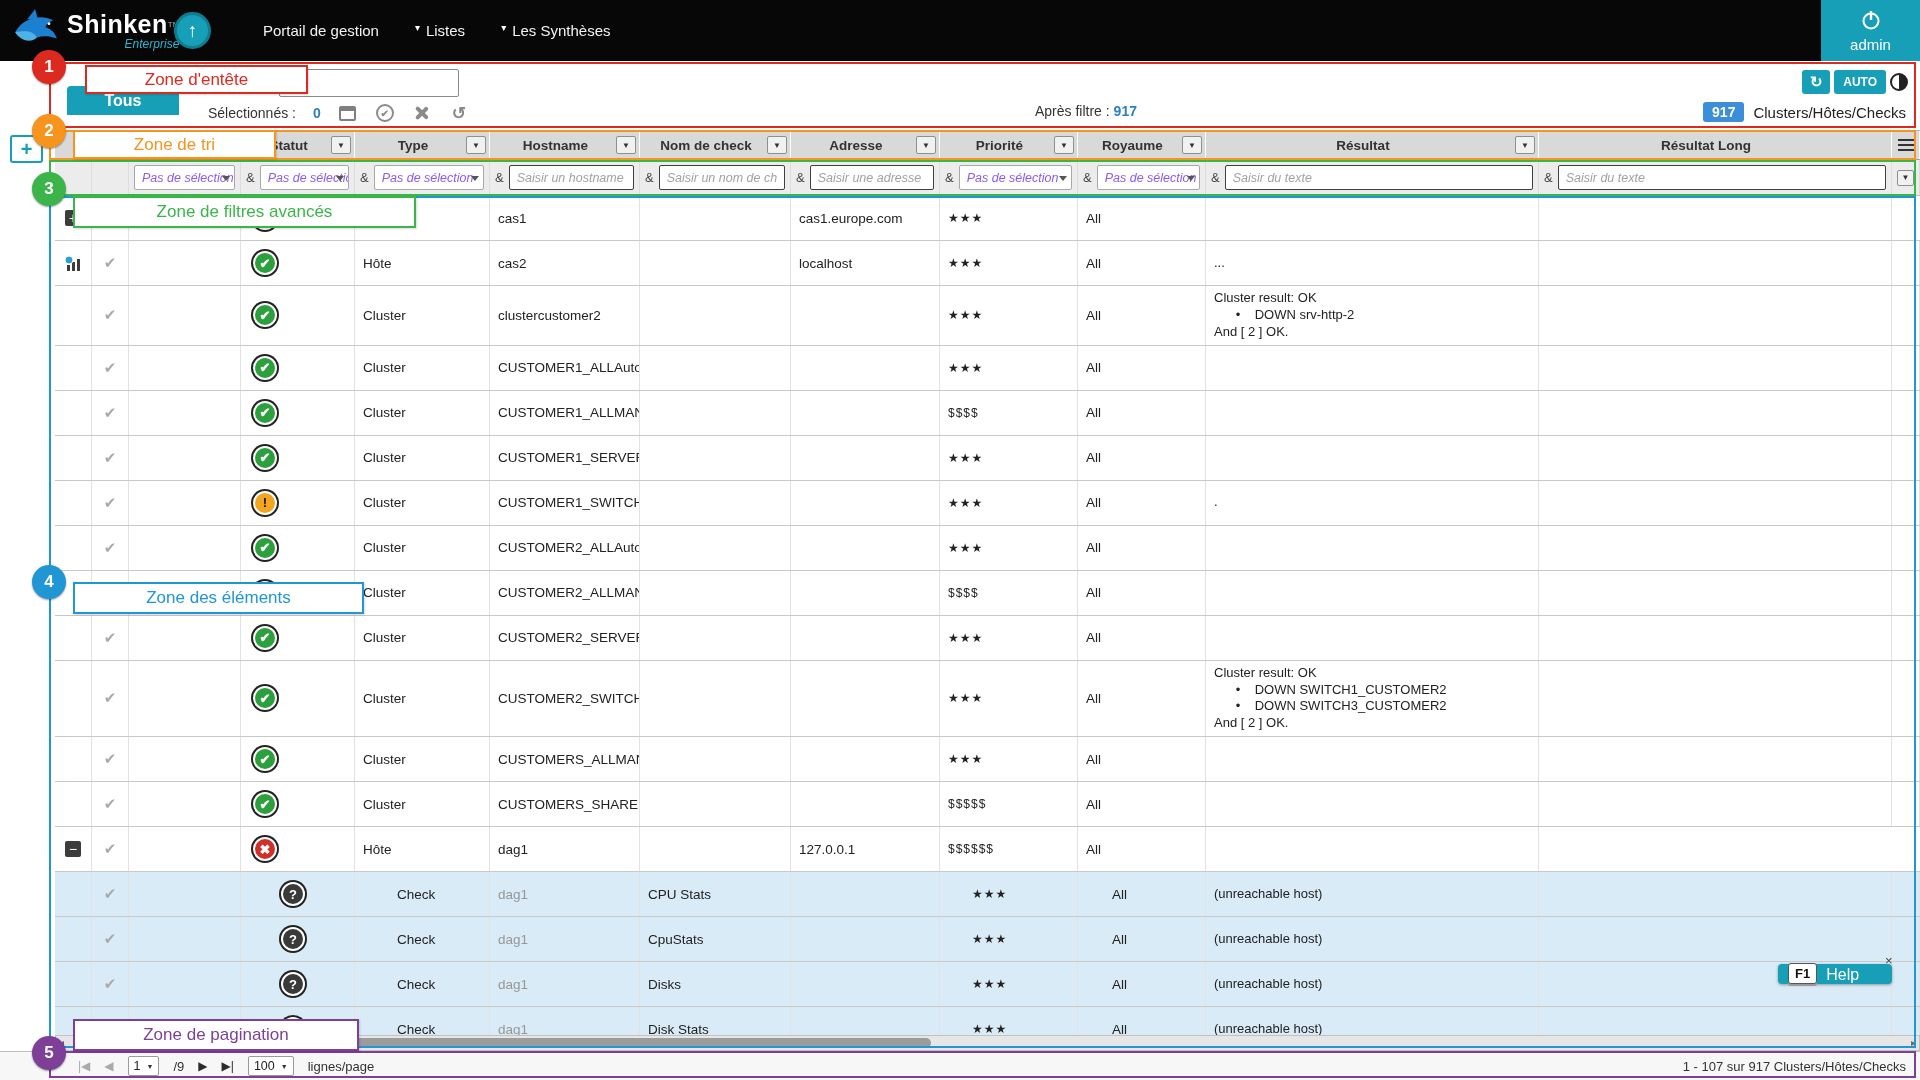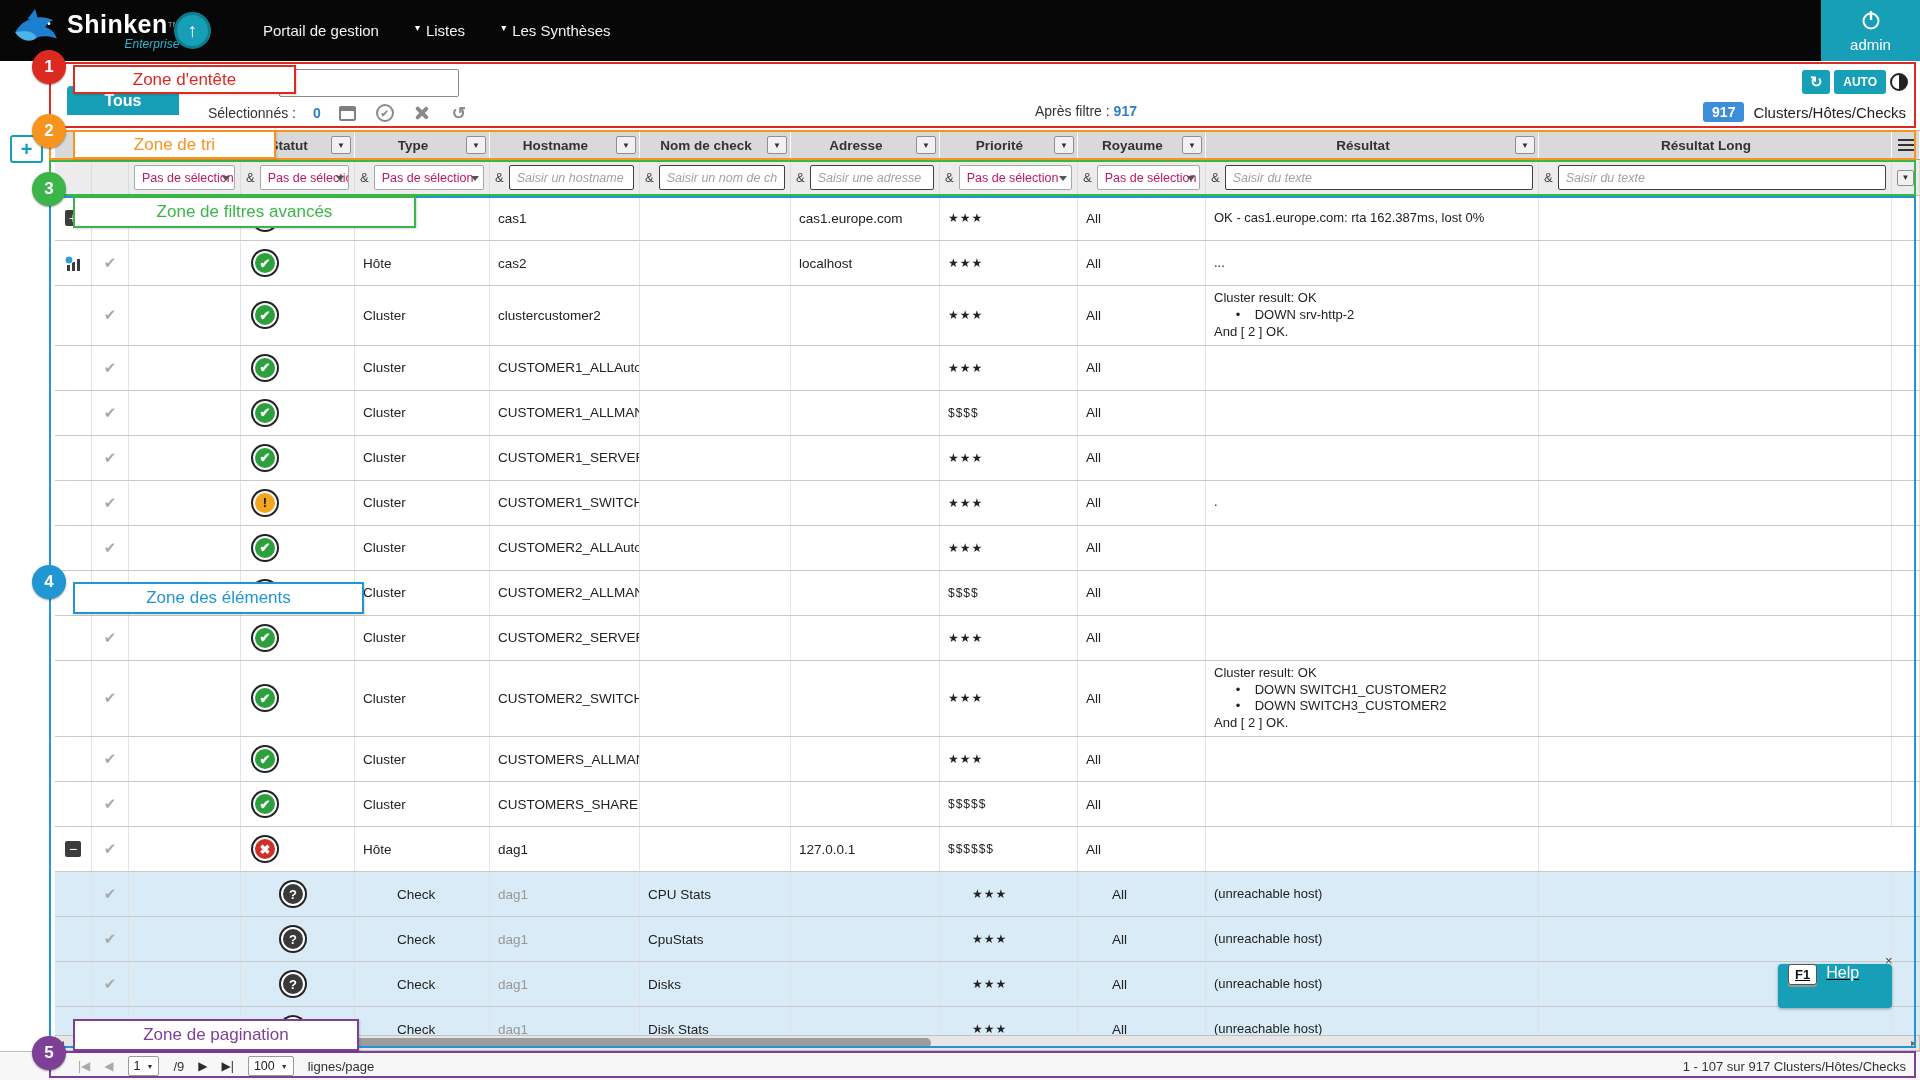--- a/index.html
+++ b/index.html
@@ -50,21 +50,21 @@
   .tgrid{display:grid;grid-template-columns:37px 37px 112px 114px 135px 150px 151px 149px 138px 128px 333px 353px 28px;}
   .thead{height:30px;background:#d9d9d9;border-top:1px solid #b3b3b3;border-bottom:1px solid #9f9f9f;}
   .hcell{position:relative;display:flex;align-items:center;justify-content:center;font-size:13.5px;font-weight:bold;color:#333;border-right:1px solid #fff;padding:0 22px 0 4px;white-space:nowrap;overflow:hidden;}
   .hcell.hc-empty{padding:0;}
   .hcaret{position:absolute;right:3px;top:5px;width:20px;height:18px;background:#f1f1f1;border:1px solid #8f8f8f;border-radius:2px;display:flex;align-items:center;justify-content:center;font-size:8px;color:#333;}
   .hamb{width:16px;height:12px;border-top:2px solid #333;border-bottom:2px solid #333;position:relative;}
   .hamb::after{content:"";position:absolute;left:0;top:3px;width:16px;height:2px;background:#333;}
   .tfilter{height:36px;background:#ececec;border-bottom:1px solid #bbb;}
   .fcell{display:flex;align-items:center;padding:0 5px;gap:5px;min-width:0;border-right:1px solid #ddd;}
   .amp{color:#444;font-size:13px;flex:0 0 auto;}
-  .fselect{flex:1;min-width:0;height:25px;background:#fff;border:1px solid #a8a8a8;border-radius:2px;display:flex;align-items:center;padding:0 15px 0 7px;font-size:12.5px;color:#be185d;white-space:nowrap;overflow:hidden;position:relative;}
+  .fselect{flex:1;min-width:0;height:25px;background:#fff;border:1px solid #a8a8a8;border-radius:2px;display:flex;align-items:center;padding:0 15px 0 7px;font-size:12.5px;color:#8b5cf6;white-space:nowrap;overflow:hidden;position:relative;font-style:italic;}
   .fselect::after{content:"";position:absolute;right:4px;top:10px;border:4px solid transparent;border-top:5px solid #555;}
   .finput{flex:1;min-width:0;height:25px;background:#fff;border:1px solid #404040;border-radius:2px;padding:0 7px;font-size:12.5px;color:#333;font-family:inherit;}
   .finput::placeholder{font-style:italic;color:#a2a2a2;}
   .fmini{width:18px;height:16px;background:#f1f1f1;border:1px solid #8f8f8f;border-radius:2px;display:flex;align-items:center;justify-content:center;font-size:8px;color:#333;margin:0 auto;}
   .tbody{height:839px;overflow:hidden;background:#fff;}
   .trow{min-height:45px;border-bottom:1px solid #c9c9c9;background:#fff;}
   .trow.child{background:#d9ebf7;}
   .cell{display:flex;align-items:center;padding:4px 8px;font-size:13.5px;color:#222;border-right:1px solid #e2e2e2;min-width:0;overflow:hidden;}
   .c-exp{justify-content:center;padding:4px 2px;}
   .c-sel{justify-content:center;}
@@ -93,34 +93,34 @@
 
   
   .pagebar{position:absolute;left:0;top:1051px;width:1920px;height:29px;background:#f7f7f7;border-top:1px solid #c0c0c0;display:flex;align-items:center;gap:14px;padding-left:78px;font-size:13px;color:#333;}
   .pgbtn{font-size:12px;color:#2b2b2b;}
   .pgbtn.disabled{color:#aaa;}
   .pgselect{height:20px;background:#fff;border:1px solid #9a9a9a;border-radius:2px;display:flex;align-items:center;gap:6px;padding:0 5px;font-size:12.5px;color:#222;}
   .pgselect .dn{font-size:7px;color:#333;}
   .pgrange{position:absolute;right:14px;font-size:13px;color:#333;}
 
   
-  .helpbox{position:absolute;left:1778px;top:964px;width:114px;height:44px;background:var(--teal);border-radius:4px;display:flex;align-items:flex-start;gap:9px;padding:0 10px;box-shadow:0 1px 3px rgba(0,0,0,.35);z-index:10;text-decoration:underline;}
+  .helpbox{position:absolute;left:1778px;top:964px;width:114px;height:20px;background:var(--teal);border-radius:4px;display:flex;align-items:flex-end;gap:9px;padding:0 10px;box-shadow:0 1px 3px rgba(0,0,0,.35);z-index:10;}
   .f1key{background:#fff;border:1px solid #555;border-radius:3px;font-size:13px;font-weight:bold;color:#111;padding:2px 6px;box-shadow:0 2px 0 #999;}
   .helptext{color:#fff;font-size:16px;}
   .helpclose{position:absolute;left:1885px;top:953px;font-size:13px;color:#444;z-index:11;}
 
   
   .ann-rect{position:absolute;border:2px solid;z-index:20;pointer-events:none;}
   #annr1{left:49px;top:62px;width:1867px;height:66px;border-color:#dc2a21;}
   #annr2{left:49px;top:130px;width:1867px;height:30px;border-color:#f7941e;}
   #annr3{left:49px;top:160px;width:1867px;height:36px;border-color:#3bb54a;}
   #annr4{left:49px;top:196px;width:1867px;height:852px;border-color:#2196d4;}
   #annr5{left:49px;top:1051px;width:1867px;height:27px;border-color:#7e3f97;}
   .ann-label{position:absolute;background:#fff;border:2px solid;display:flex;align-items:center;justify-content:center;font-size:17px;z-index:21;box-shadow:1px 1px 2px rgba(0,0,0,.15);}
-  #annl1{left:73px;top:65px;width:223px;height:29px;color:#dc2a21;border-color:#dc2a21;}
+  #annl1{left:85px;top:65px;width:223px;height:29px;color:#dc2a21;border-color:#dc2a21;}
   #annl2{left:73px;top:130px;width:203px;height:29px;color:#f7941e;border-color:#f7941e;}
   #annl3{left:73px;top:196px;width:343px;height:32px;color:#3bb54a;border-color:#3bb54a;}
   #annl4{left:73px;top:582px;width:291px;height:32px;color:#2196d4;border-color:#2196d4;}
   #annl5{left:73px;top:1019px;width:286px;height:32px;color:#7e3f97;border-color:#7e3f97;}
   .ann-circle{position:absolute;width:34px;height:34px;border-radius:50%;display:flex;align-items:center;justify-content:center;color:#fff;font-weight:bold;font-size:17px;z-index:22;box-shadow:0 1px 2px rgba(0,0,0,.4);}
   #annc1{left:32px;top:50px;background:#dc2a21;}
   #annc2{left:32px;top:114px;background:#f7941e;}
   #annc3{left:32px;top:172px;background:#3bb54a;}
   #annc4{left:32px;top:565px;background:#2196d4;}
   #annc5{left:32px;top:1036px;background:#7e3f97;}
@@ -313,21 +313,20 @@
     <div class="cell c-extra"></div>
     <div class="cell c-status">
           <span class="sticon st-ok">✔</span>
         </div>
     <div class="cell c-type">Hôte</div>
     <div class="cell c-host">cas1</div>
     <div class="cell c-check"></div>
     <div class="cell c-addr">cas1.europe.com</div>
     <div class="cell c-prio">★★★</div>
     <div class="cell c-realm">All</div>
-    <div class="cell c-result">OK - cas1.europe.com: rta 162.387ms, lost 0%</div>
     <div class="cell c-resultlong"></div>
     <div class="cell c-menu"></div>
   </div>
       <div class="tgrid trow">
     <div class="cell c-exp">
           <span class="gicon">
             <svg width="18" height="17" viewBox="0 0 18 17">
               <rect x="3" y="10" width="3" height="6" fill="#3c3c3c"></rect>
               <rect x="8" y="7" width="3" height="9" fill="#3c3c3c"></rect>
               <rect x="13" y="4" width="3" height="12" fill="#3c3c3c"></rect>

